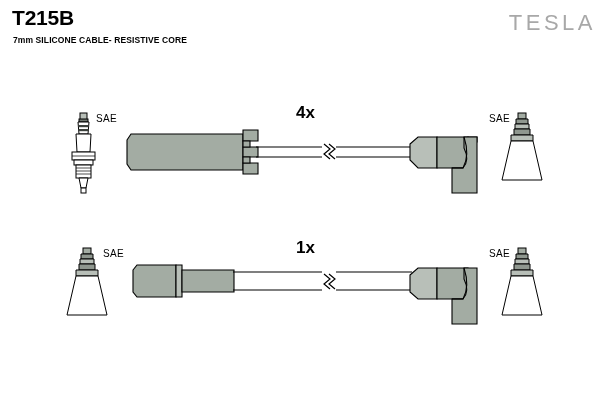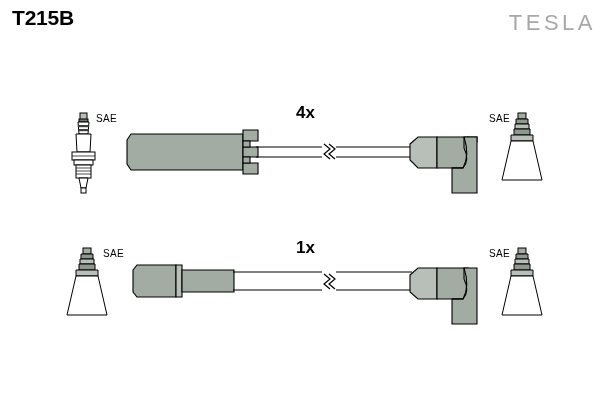--- a/index.html
+++ b/index.html
@@ -68,20 +68,21 @@
     font-family: "Liberation Sans", sans-serif;
     letter-spacing: 0.3px;
   }
 </style>
 </head>
 <body>
 
 <div id="sheet">
 
   <div class="part-code">T215B</div>
+  <div class="part-desc">7mm SILICONE CABLE- RESISTIVE CORE</div>
   <div class="brand">TESLA</div>
 
   <svg id="diagram" viewBox="0 0 600 400">
 
     <g>
 
       <text class="qty" x="296" y="118">4x</text>
 
       <g stroke="#000000" stroke-width="1">
 

